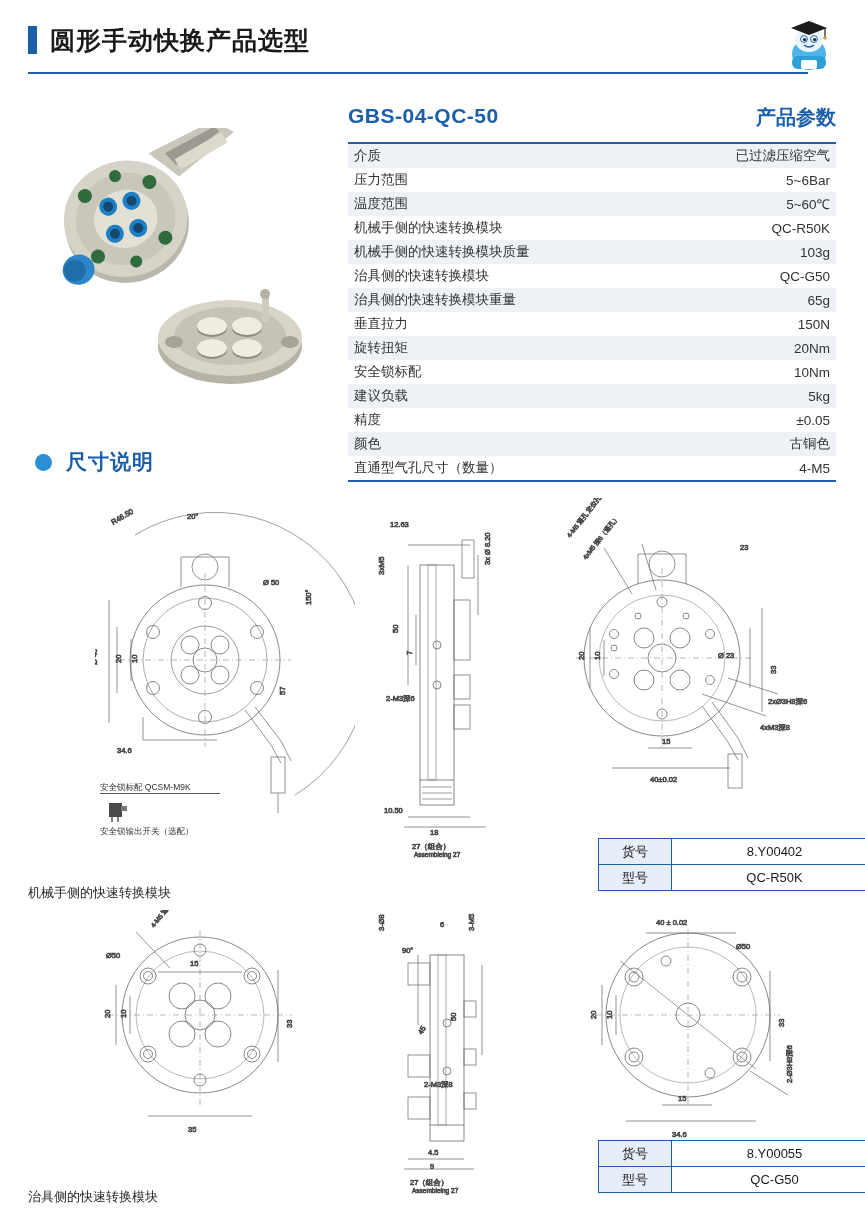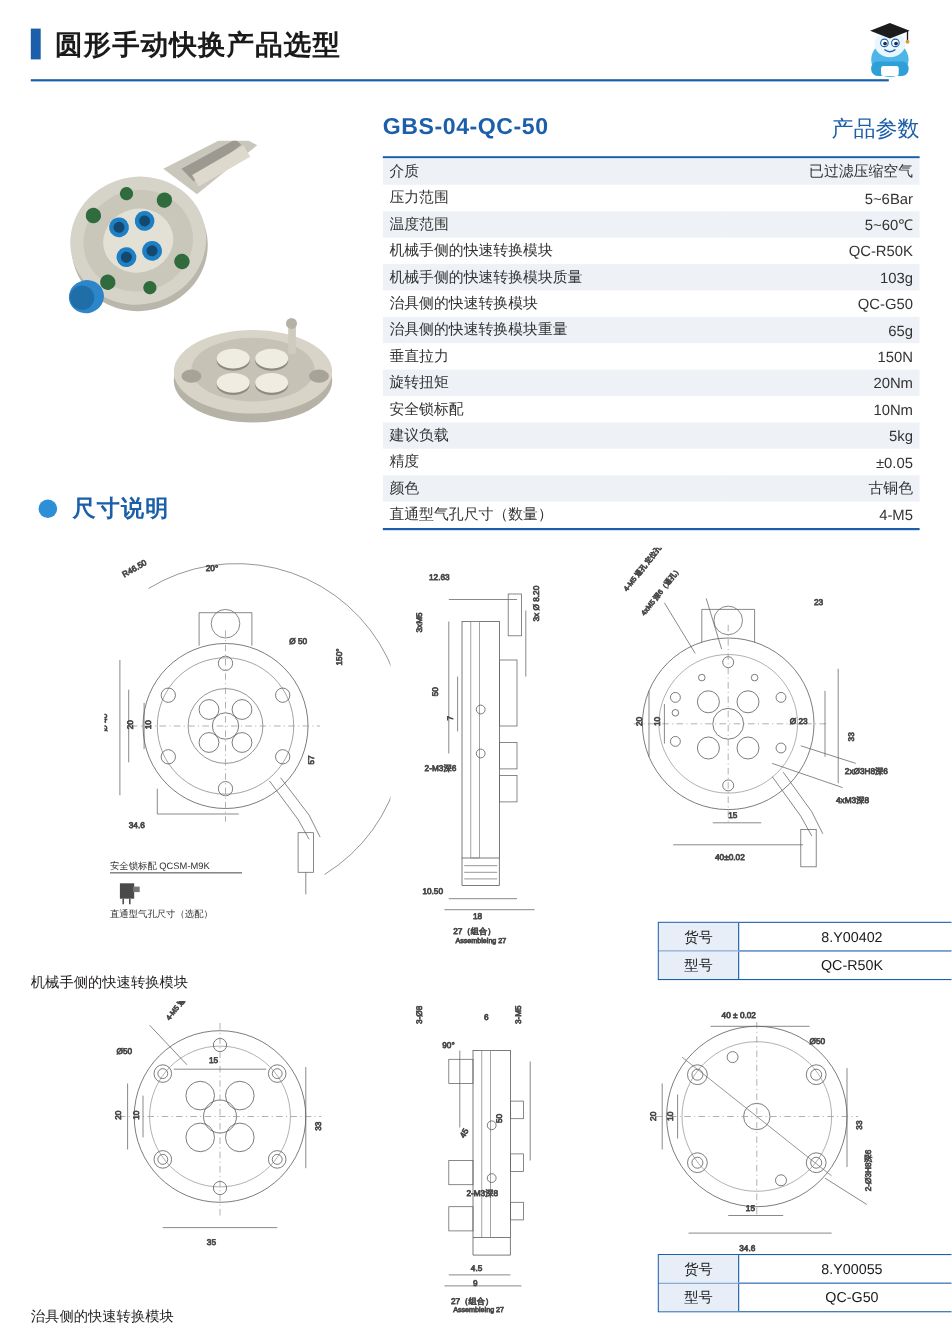--- a/index.html
+++ b/index.html
@@ -70,21 +70,21 @@
     left: 0; top: 4px;
     font-size: 21px;
     font-weight: bold;
     color: #1b5faa;
     letter-spacing: .5px;
   }
   .spec-label {
     position: absolute;
     right: 0; top: 4px;
     font-size: 20px;
-    font-weight: normal;
+    font-weight: bold;
     color: #1b5faa;
   }
   table.spec-table {
     width: 488px;
     border-collapse: collapse;
     font-size: 13.5px;
     color: #333;
   }
   table.spec-table tr { height: 24px; border-radius: 8px; }
   table.spec-table tr.odd { background: #eef2f7; }
@@ -385,21 +385,21 @@
 
 <div class="note" style="left:100px; top:782px; width:160px;">安全锁标配 QCSM-M9K</div>
 <div style="position:absolute; left:100px; top:793px; width:120px; height:1px; background:#555;"></div>
 <div style="position:absolute; left:104px; top:797px; width:26px; height:26px;">
   <svg width="26" height="26" viewBox="0 0 26 26">
     <rect x="5" y="6" width="13" height="14" fill="#4a4a4a"></rect>
     <rect x="17" y="9" width="6" height="5" fill="#777"></rect>
     <path d="M8 20 L8 25 M14 20 L14 25" stroke="#4a4a4a" stroke-width="1.4"></path>
   </svg>
 </div>
-<div class="note" style="left:100px; top:826px; width:200px;">直通型气孔尺寸（选配）</div>
+<div class="note" style="left:100px; top:826px; width:200px;">安全锁输出开关（选配）</div>
 
 <div class="dwg" style="left:378px; top:505px;text-align:center;">
   <svg width="160" height="355" viewBox="0 0 160 355" stroke="#4a4a4a" fill="none" stroke-width="0.7">
 
     <rect x="42" y="60" width="34" height="215" stroke="#555"></rect>
     <rect x="50" y="60" width="8" height="215" stroke="#888"></rect>
     <rect x="76" y="95" width="16" height="60" stroke="#666"></rect>
     <rect x="76" y="170" width="16" height="24" stroke="#666"></rect>
     <rect x="76" y="200" width="16" height="24" stroke="#666"></rect>
     <rect x="84" y="35" width="12" height="38" stroke="#666"></rect>

